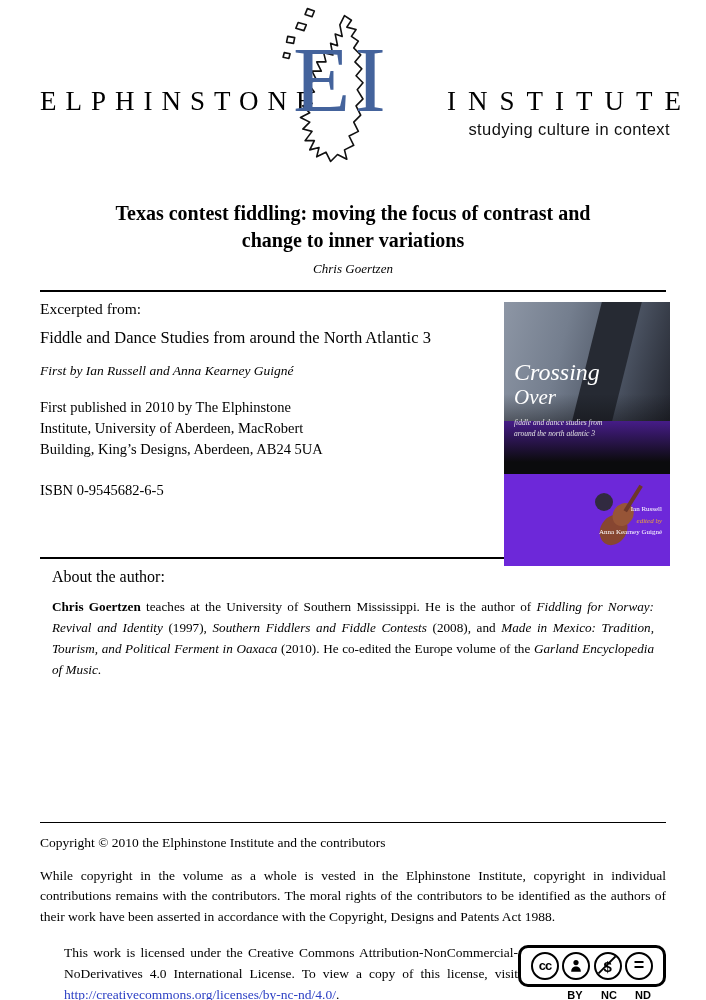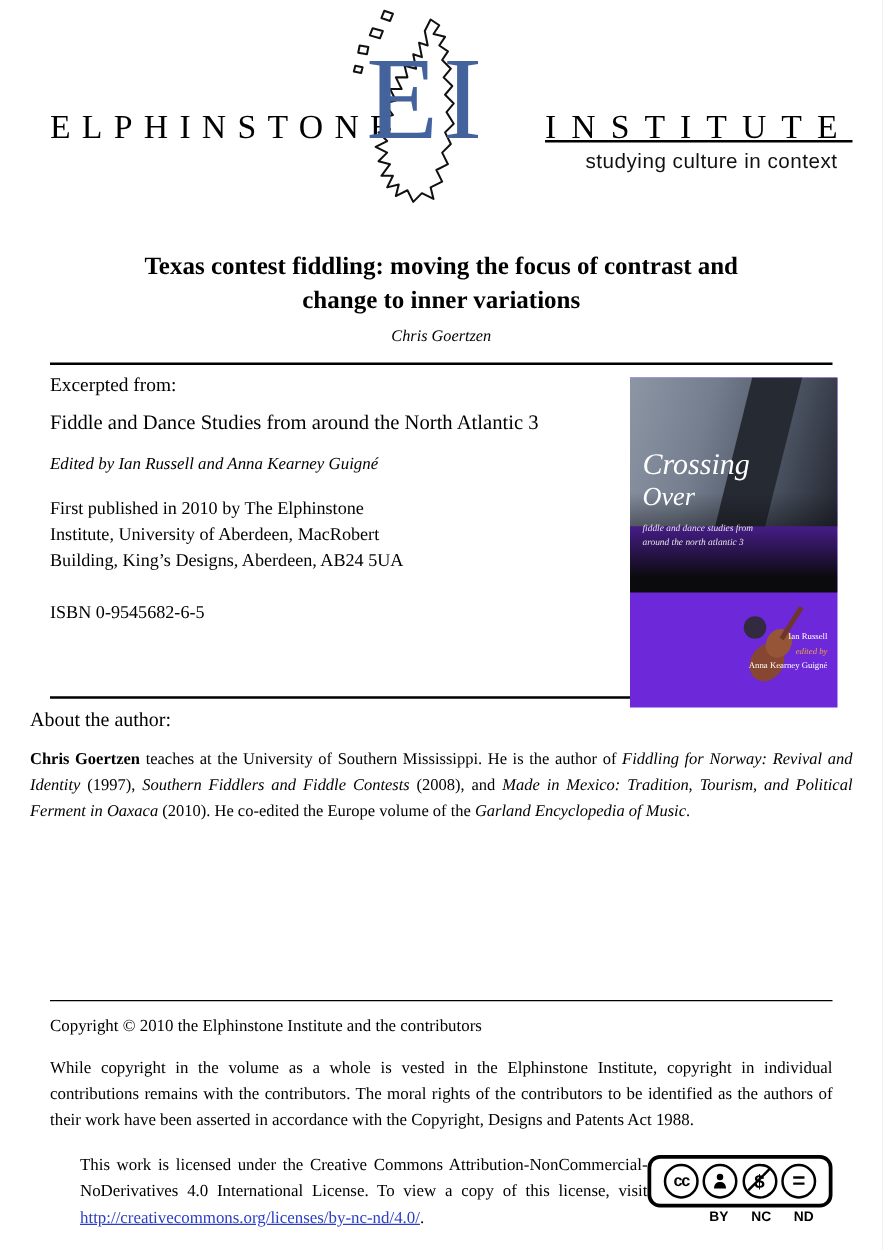--- a/index.html
+++ b/index.html
@@ -4,21 +4,21 @@
 <style>
   html,body{margin:0;padding:0;background:#e8e8e8;}
   .page{
     width:706px;height:1000px;margin:0 auto;background:#ffffff;
     font-family:"Liberation Serif","DejaVu Serif",serif;color:#000;
     position:relative;overflow:hidden;box-sizing:border-box;
   }
   
   .masthead{position:relative;height:186px;}
   .brand-left{position:absolute;left:40px;top:86px;font-size:27px;letter-spacing:9px;}
-  .brand-right{position:absolute;right:36px;top:86px;font-size:27px;letter-spacing:12px;margin-right:-12px;text-decoration:underline;}
+  .brand-right{position:absolute;right:25px;top:86px;font-size:27px;letter-spacing:12px;margin-right:-12px;}
   .tagline{position:absolute;right:36px;top:120px;font-family:"Liberation Sans","DejaVu Sans",sans-serif;
            font-size:16.5px;letter-spacing:0.4px;color:#111;}
   .logo-graphic{position:absolute;left:50%;top:4px;width:150px;height:180px;transform:translateX(-56%);}
   .logo-graphic svg{position:absolute;left:6px;top:0;}
   .monogram{position:absolute;left:24px;top:28px;font-size:94px;line-height:1;
             letter-spacing:4px;font-family:"Liberation Serif",serif;color:#44639c;}
   
   .title-block{text-align:center;padding-top:14px;}
   .title-block h1{margin:0;font-size:20px;font-weight:bold;line-height:1.35;}
   .title-block h1 .tl{display:block;}
@@ -45,21 +45,21 @@
     background:linear-gradient(180deg,rgba(11,11,13,0) 0%,#0b0b0d 85%);}
   .cover-text{position:absolute;left:10px;top:58px;color:#fff;font-style:italic;}
   .cov-t1{font-size:24px;line-height:1;}
   .cov-t2{font-size:21px;line-height:1.1;margin-top:2px;}
   .cov-sub{margin-top:8px;font-size:7.5px;color:#e3e3e3;width:100px;line-height:1.5;}
   .cover-credits{position:absolute;right:8px;bottom:28px;text-align:right;color:#fff;
     font-size:7px;line-height:1.6;margin-top:36px;}
   .cover-credits .orange{color:#e8a33d;font-style:italic;}
   .fiddle{position:absolute;right:14px;bottom:2px;opacity:0.9;}
   
-  .about{margin:0 24px;font-family:Liberation Serif, serif;}
+  .about{margin:0 52px;font-family:Liberation Serif, serif;}
   .about-heading{margin-top:9px;font-size:16px;}
   .about-para{margin:10px 0 0 0;font-size:13.2px;line-height:1.6;text-align:justify;}
   .b{font-weight:bold;}
   .i{font-style:italic;}
   .spacer{height:128px;}
   
   .copyright{margin:0 40px;}
   .copy-line{margin-top:12px;font-size:13.5px;}
   .copy-body{margin:15px 0 0 0;font-size:13.5px;line-height:1.55;text-align:justify;}
   .license-row{margin-top:15px;display:flex;justify-content:space-between;align-items:flex-start;margin-left:24px;}
@@ -108,21 +108,21 @@
       <span class="tl">change to inner variations</span>
     </h1>
     <div class="author">Chris Goertzen</div>
   </section>
 
   <hr class="rule">
 
   <section class="excerpt">
     <div class="excerpt-label">Excerpted from:</div>
     <div class="book-subtitle">Fiddle and Dance Studies from around the North Atlantic 3</div>
-    <div class="editors">Edited by Ian Russell and Anna Kearney Guigné</div>
+    <div class="editors">First by Ian Russell and Anna Kearney Guigné</div>
     <div class="publisher">
       <div>First published in 2010 by The Elphinstone</div>
       <div>Institute, University of Aberdeen, MacRobert</div>
       <div>Building, King’s Designs, Aberdeen, AB24 5UA</div>
     </div>
     <div class="isbn">ISBN 0-9545682-6-5</div>
 
     <div class="cover">
       <div class="cover-top"></div>
       <div class="cover-fade"></div>

